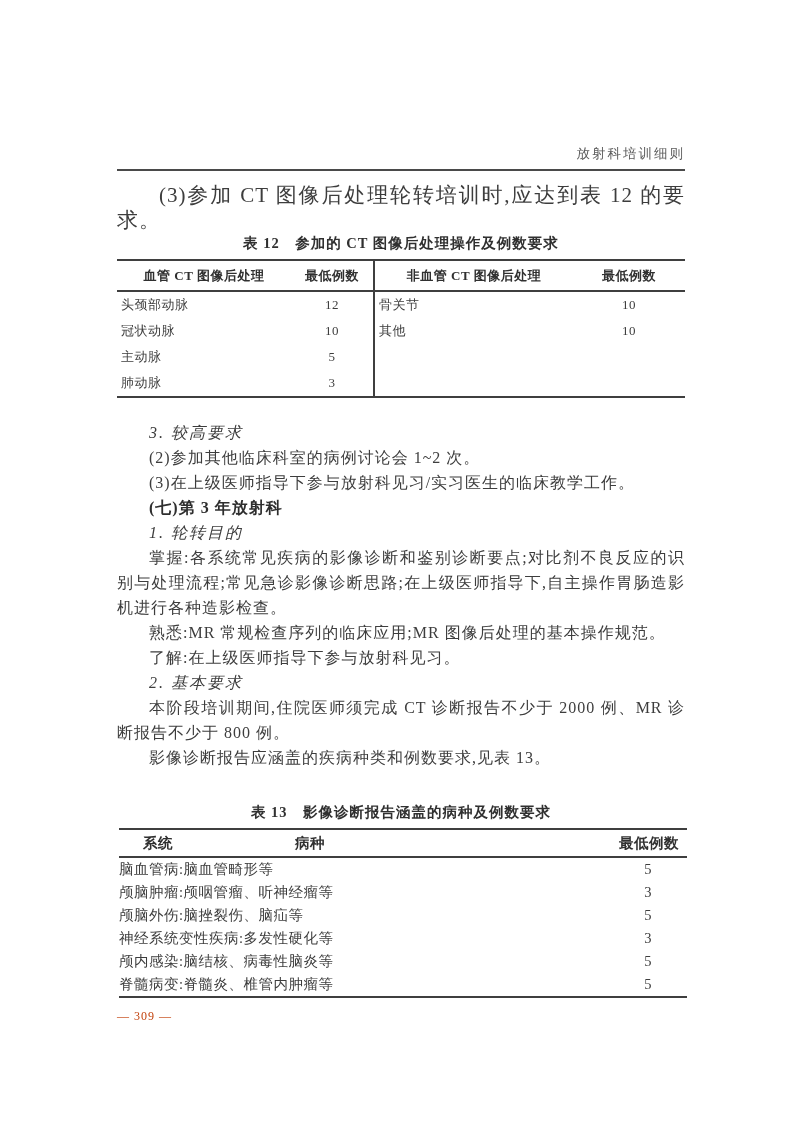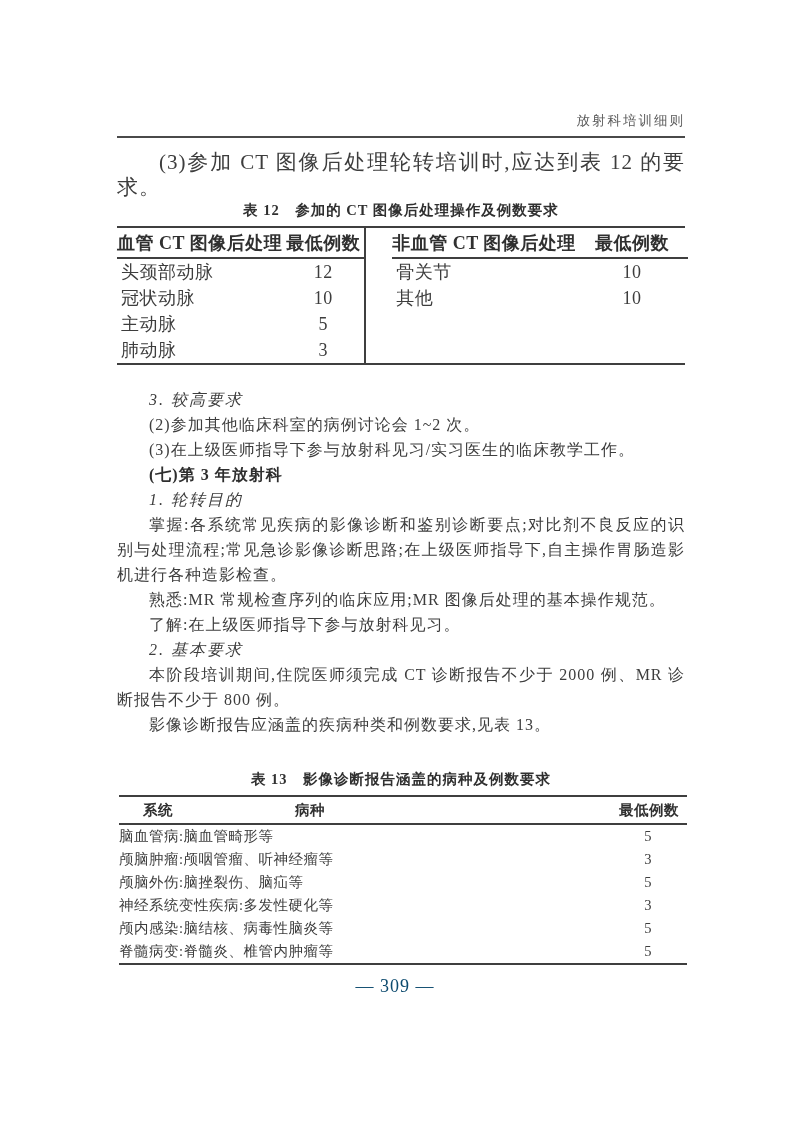--- a/index.html
+++ b/index.html
@@ -1,35 +1,35 @@
 <!DOCTYPE html>
 <html><head>
 <meta charset="utf-8">
 <style>
   html,body{margin:0;padding:0;background:#fff;}
   .page{
     position:relative;width:800px;height:1131px;background:#ffffff;
     font-family:"Liberation Serif","DejaVu Serif",serif;
     color:#3d3d3d;overflow:hidden;
   }
-  .abs{position:absolute;}
+  .abs{position:absolute;margin-top:33px;}
   
   .running-head{top:112px;left:117px;width:568px;text-align:right;
     font-size:13.5px;color:#5c5c5c;letter-spacing:2px;}
   .head-rule{top:136px;left:117px;width:568px;height:2px;background:#4a4a4a;}
   
   .intro{top:150px;left:117px;width:568px;font-size:21px;line-height:25px;
     letter-spacing:1px;text-indent:2em;text-align:justify;}
   
   .tbl-caption{left:117px;width:568px;text-align:center;font-weight:bold;
     font-size:14.5px;color:#303030;letter-spacing:1px;}
   .cap12{top:201px;} .cap13{top:770px;}
   
   .table12{top:226px;left:117px;width:568px;border-top:2px solid #3f3f3f;
-    border-bottom:2px solid #3f3f3f;display:flex;font-size:18px;letter-spacing:.5px;gap:26px;}
+    border-bottom:2px solid #3f3f3f;display:flex;font-size:13px;letter-spacing:.5px;}
   .t12-half{display:flex;flex-direction:column;}
   .t12-left{width:256px;border-right:2px solid #3f3f3f;}
   .t12-right{flex:1;}
   .t12-head{height:29px;border-bottom:2px solid #3f3f3f;display:flex;align-items:center;
     font-weight:bold;color:#303030;}
   .t12-row{height:26px;display:flex;align-items:center;}
   .t12-name{flex:1;padding-left:4px;white-space:nowrap;}
   .t12-head .t12-name{text-align:center;padding-left:0;}
   .t12-num-l{width:82px;text-align:center;}
   .t12-num-r{width:112px;text-align:center;}
@@ -47,22 +47,22 @@
   .t13-head span{position:absolute;top:0;line-height:26px;}
   .t13-h-sys{left:24px;} .t13-h-dis{left:176px;} .t13-h-min{right:8px;}
   .t13-body{display:flex;}
   .t13-syscol{width:170px;line-height:23px;white-space:nowrap;}
   .t13-sys2{padding-left:22px;}
   .t13-rows{flex:1;display:flex;flex-direction:column;}
   .t13-row{height:23px;display:flex;align-items:center;}
   .t13-dis{flex:1;white-space:nowrap;}
   .t13-min{width:78px;text-align:center;}
   
-  .page-number{top:976px;left:117px;width:556px;text-align:center;
-    font-size:18px;color:#0c4a6e;letter-spacing:1px;}
+  .page-number{top:976px;left:117px;width:556px;text-align:left;
+    font-size:12px;color:#c2410c;letter-spacing:1px;}
 </style>
 </head>
 <body>
 
 <div class="page">
 
   <div class="abs running-head">放射科培训细则</div>
   <div class="abs head-rule"></div>
 
   <div class="abs intro">(3)参加 CT 图像后处理轮转培训时,应达到表 12 的要求。</div>

